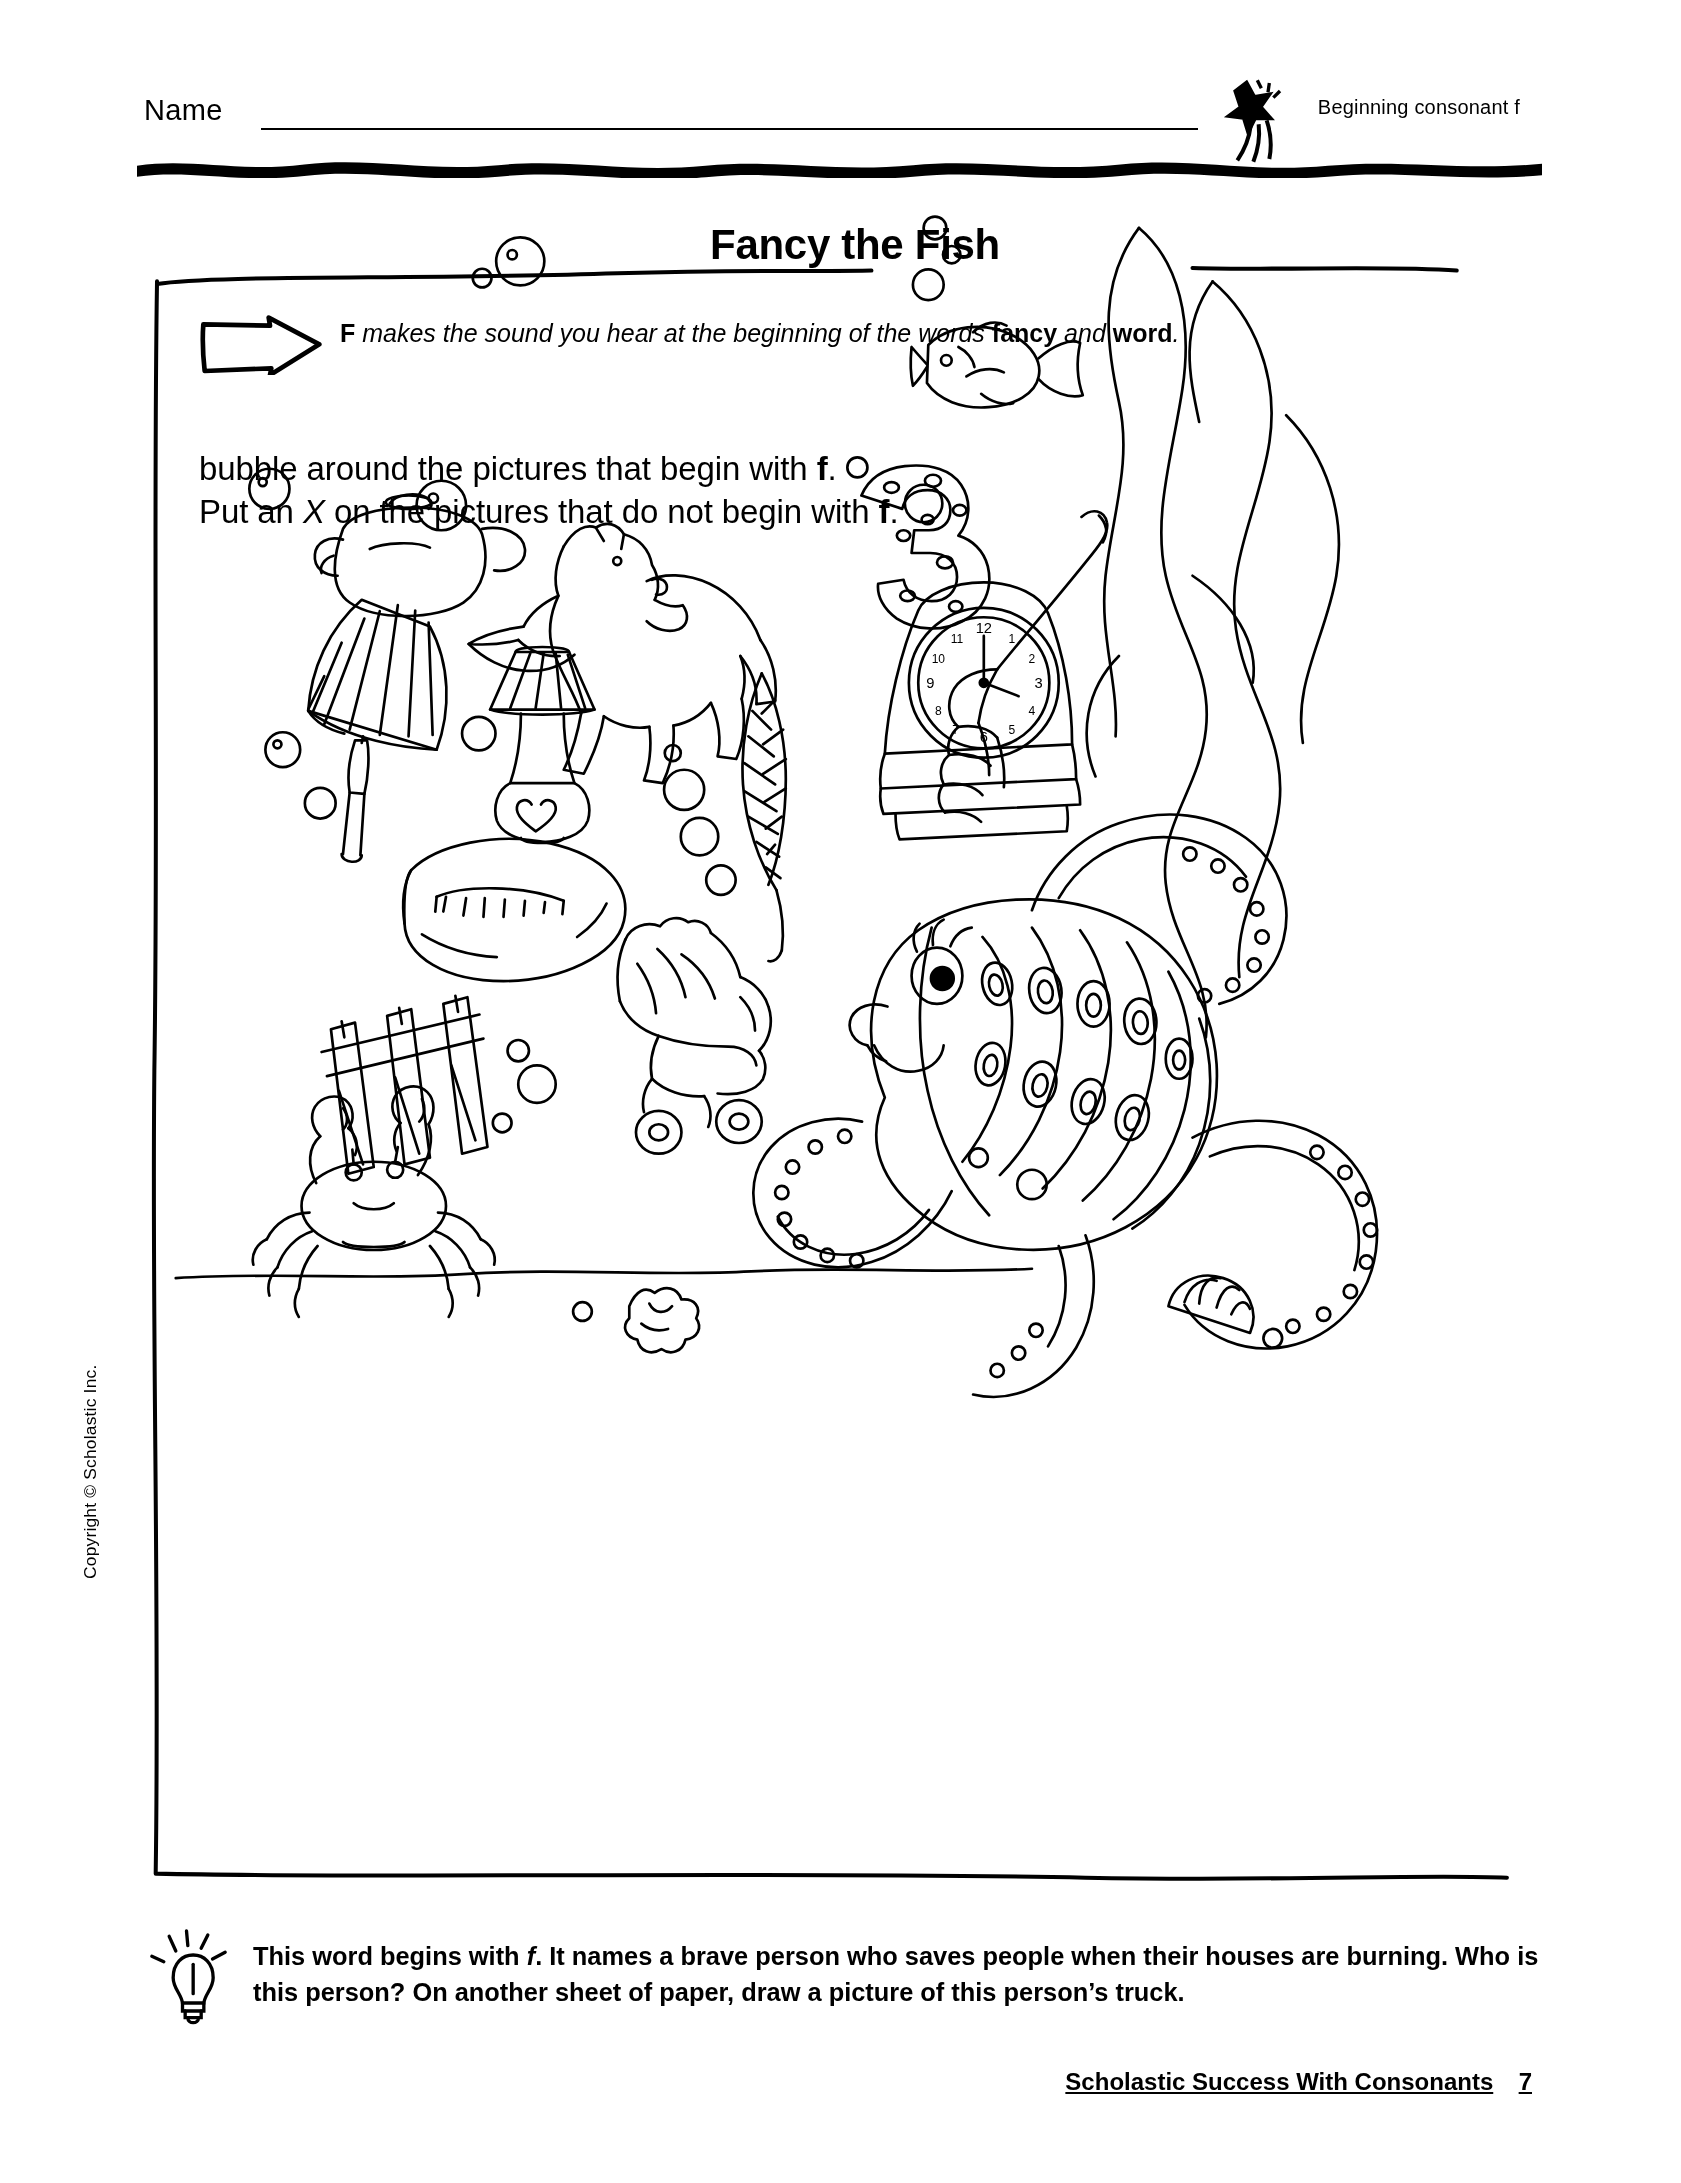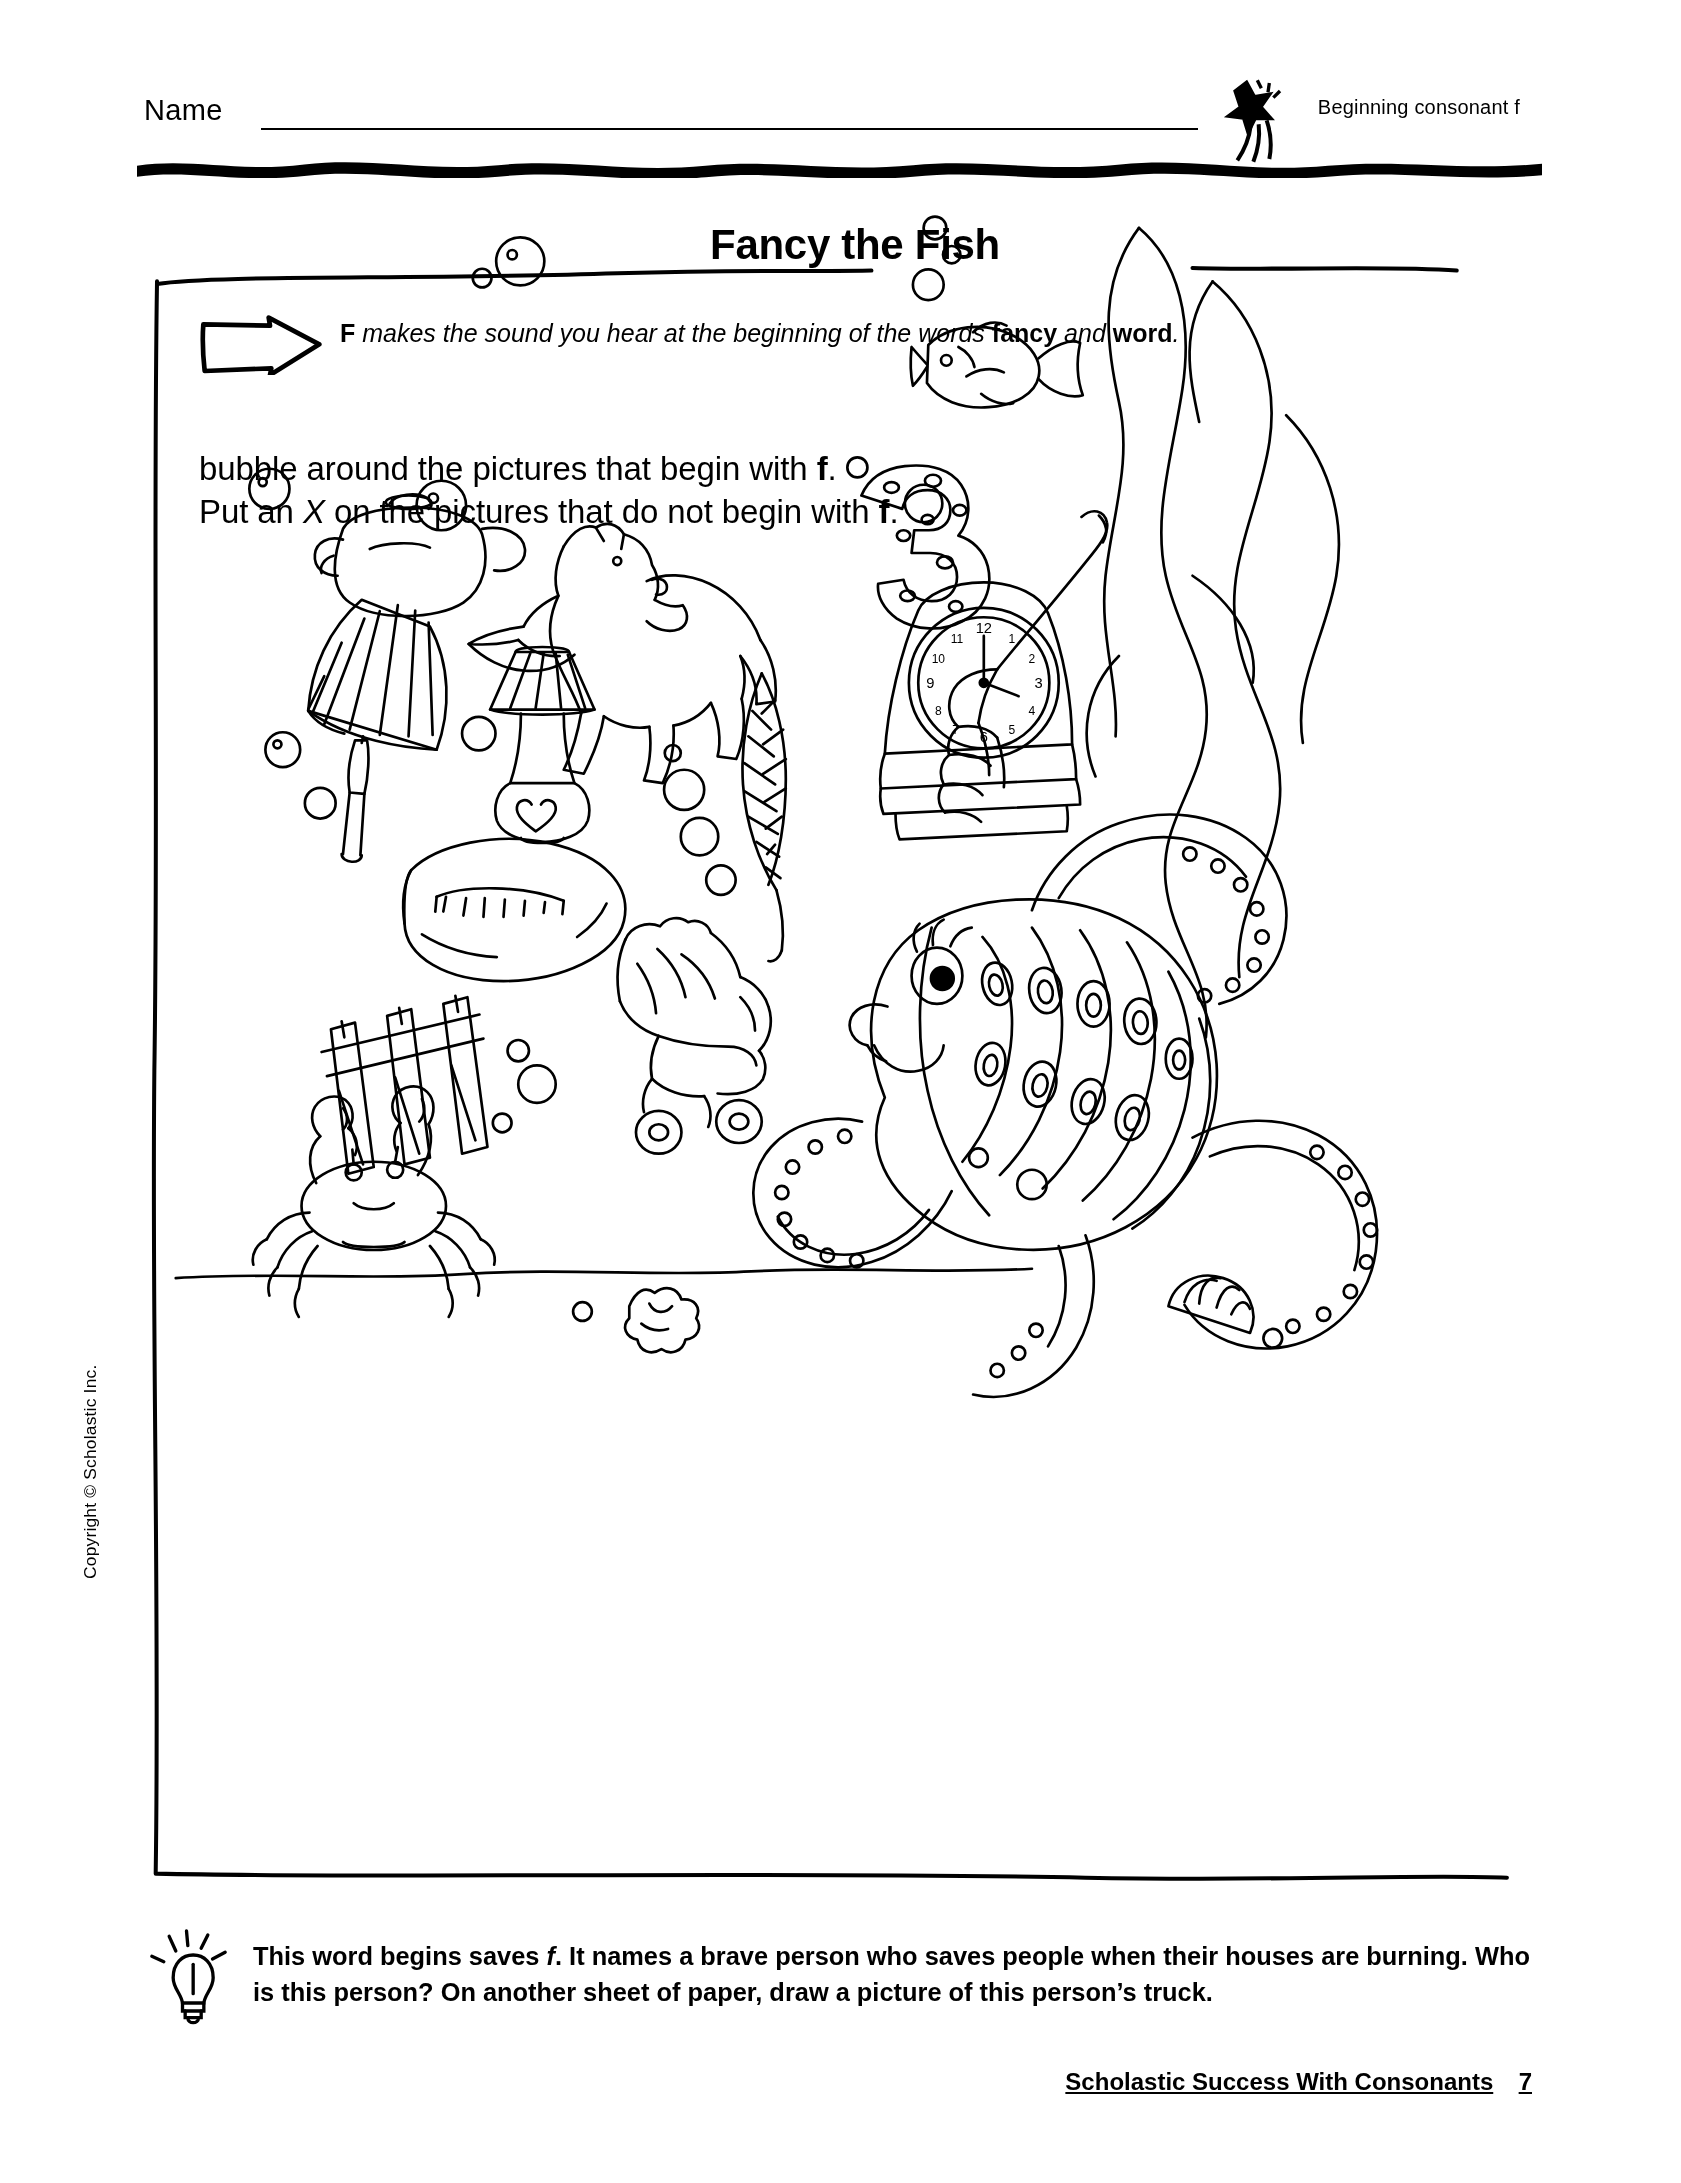--- a/index.html
+++ b/index.html
@@ -713,21 +713,21 @@
         <path d="M95 48 L114 38"></path>
         <path d="M22 52 L4 44"></path>
         <path d="M36 76 C36 54, 50 42, 66 42 C82 42, 96 54, 96 76 C96 92, 84 100, 82 114 L50 114 C48 100, 36 92, 36 76 Z"></path>
         <path d="M50 114 L50 126 L82 126 L82 114"></path>
         <path d="M54 126 L54 136 L78 136 L78 126"></path>
         <path d="M58 136 C58 146, 74 146, 74 136"></path>
         <path d="M66 56 L66 100"></path>
       </g>
     </svg>
     <div class="tip-text">
-      <span>This word begins saves </span><i>f</i><span>. It names a brave person who saves people when their houses are burning. Who is this person? On another sheet of paper, draw a picture of this person’s truck.</span>
+      <span>This word begins with </span><i>f</i><span>. It names a brave person who saves people when their houses are burning. Who is this person? On another sheet of paper, draw a picture of this person’s truck.</span>
     </div>
   </div>
 
   <div class="footer">
     <span>Scholastic Success With Consonants</span><span class="pg">7</span>
   </div>
 
 </div>
 
 

